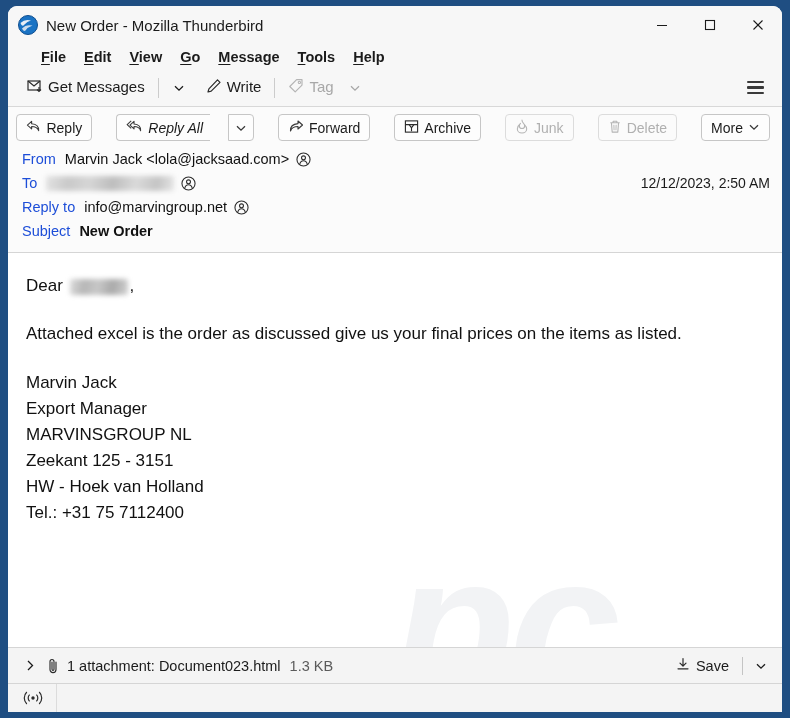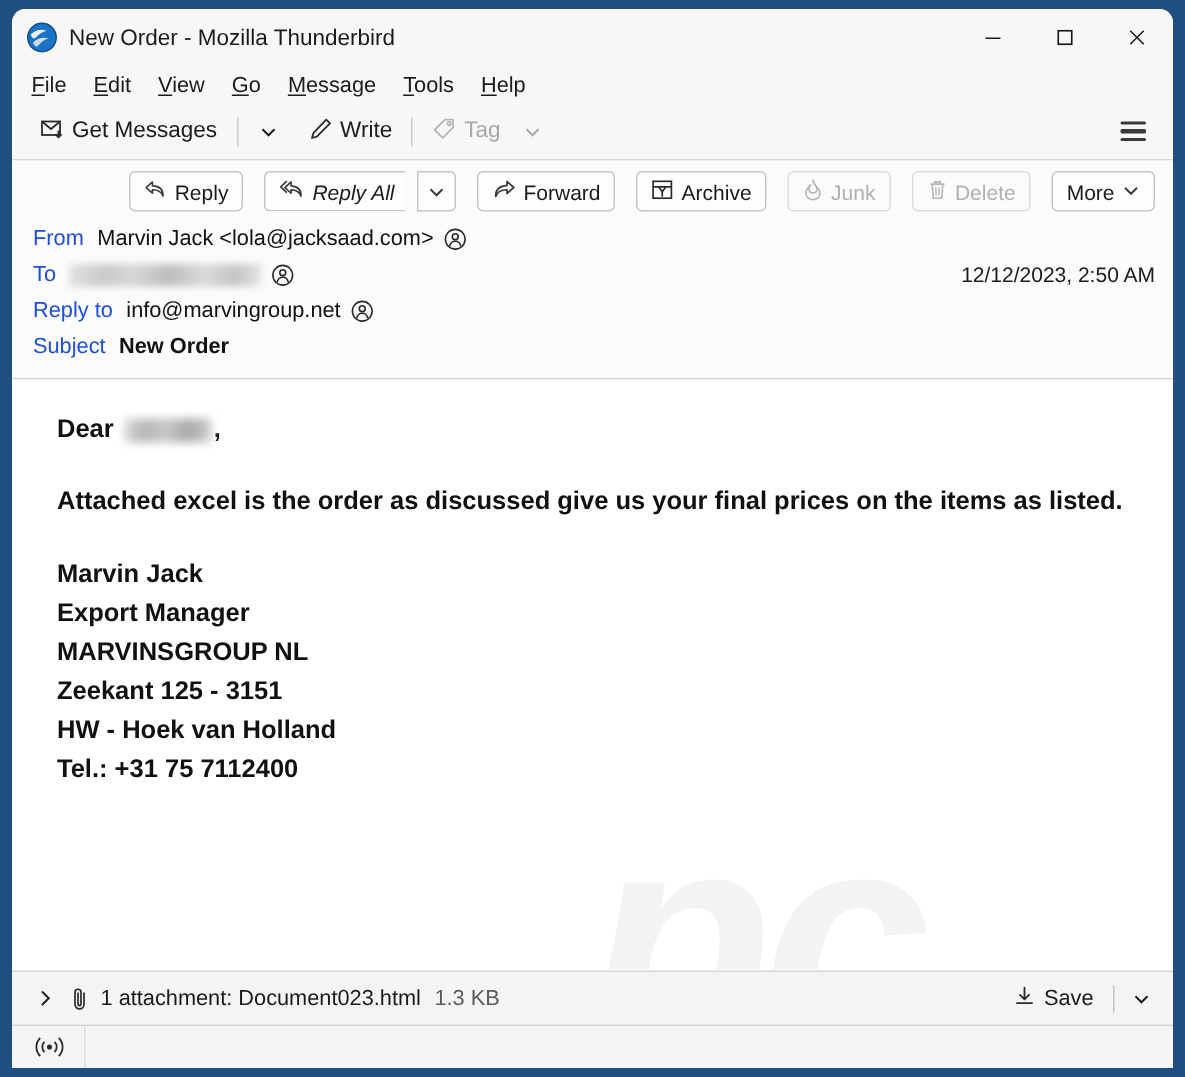--- a/index.html
+++ b/index.html
@@ -35,23 +35,23 @@
   .winbtn {
     width: 48px; height: 38px;
     display: flex; align-items: center; justify-content: center;
     color: #1b1b1b;
   }
 
   
   .menubar {
     height: 25px; flex: 0 0 25px;
     display: flex; align-items: center;
-    padding-left: 4px;
+    padding-left: 24px;
     background: #f7f7f7;
-    font-size: 14.5px; color: #1b1b1b;
+    font-size: 14.5px; color: #1b1b1b; font-weight: bold;
   }
   .menuitem { padding: 2px 9px; white-space: nowrap; }
   .menuitem u { text-underline-offset: 2px; }
 
   
   .maintoolbar {
     height: 38px; flex: 0 0 38px;
     display: flex; align-items: center;
     padding: 0 10px 0 12px;
     background: #f7f7f7;
@@ -77,21 +77,21 @@
 
   
   .msgheader {
     background: #fbfbfb;
     border-bottom: 1px solid #d5d5d5;
     padding: 0 0 9px 0;
     flex: 0 0 auto;
   }
   .actionrow {
     display: flex; align-items: center; justify-content: flex-end;
-    gap: 14px; padding: 7px 12px 6px 0;
+    gap: 24px; padding: 7px 12px 6px 0;
   }
   .abtn {
     display: flex; align-items: center; gap: 5px;
     border: 1px solid #c6c6c6; background: #fdfdfd;
     border-radius: 4px; padding: 3px 9px;
     font-size: 14px; color: #1b1b1b; white-space: nowrap;
     height: 27px;
   }
   .abtn.disabled { color: #b0b0b0; border-color: #dcdcdc; background: #fbfbfb; }
   .abtn.nogap { border-radius: 4px 0 0 4px; border-right: none; padding-right: 7px; font-style: italic; }
@@ -129,24 +129,23 @@
     font-weight: bold; font-style: italic;
     white-space: nowrap;
   }
   .wm-pc {
     left: 385px; top: 258px;
     font-size: 200px; color: #f2f3f5;
     letter-spacing: -6px;
   }
   .msgbody {
     position: relative; z-index: 2;
-    padding: 20px 18px 0 30px;
+    padding: 20px 18px 0 18px;
     font-size: 17px; line-height: 1.55;
     color: #111;
-    font-weight: bold;
   }
   .msgbody p { margin: 0 0 22px 0; }
   .sig { margin: 0; line-height: 1.53; }
   .sig div { white-space: nowrap; }
   .redacted-name {
     display: inline-block;
     width: 58px; height: 16px;
     background: linear-gradient(100deg,#dcdcdc 0%,#b6b6b6 25%,#c8c8c8 48%,#a9a9a9 72%,#d2d2d2 100%);
     filter: blur(2.8px);
     vertical-align: middle;

